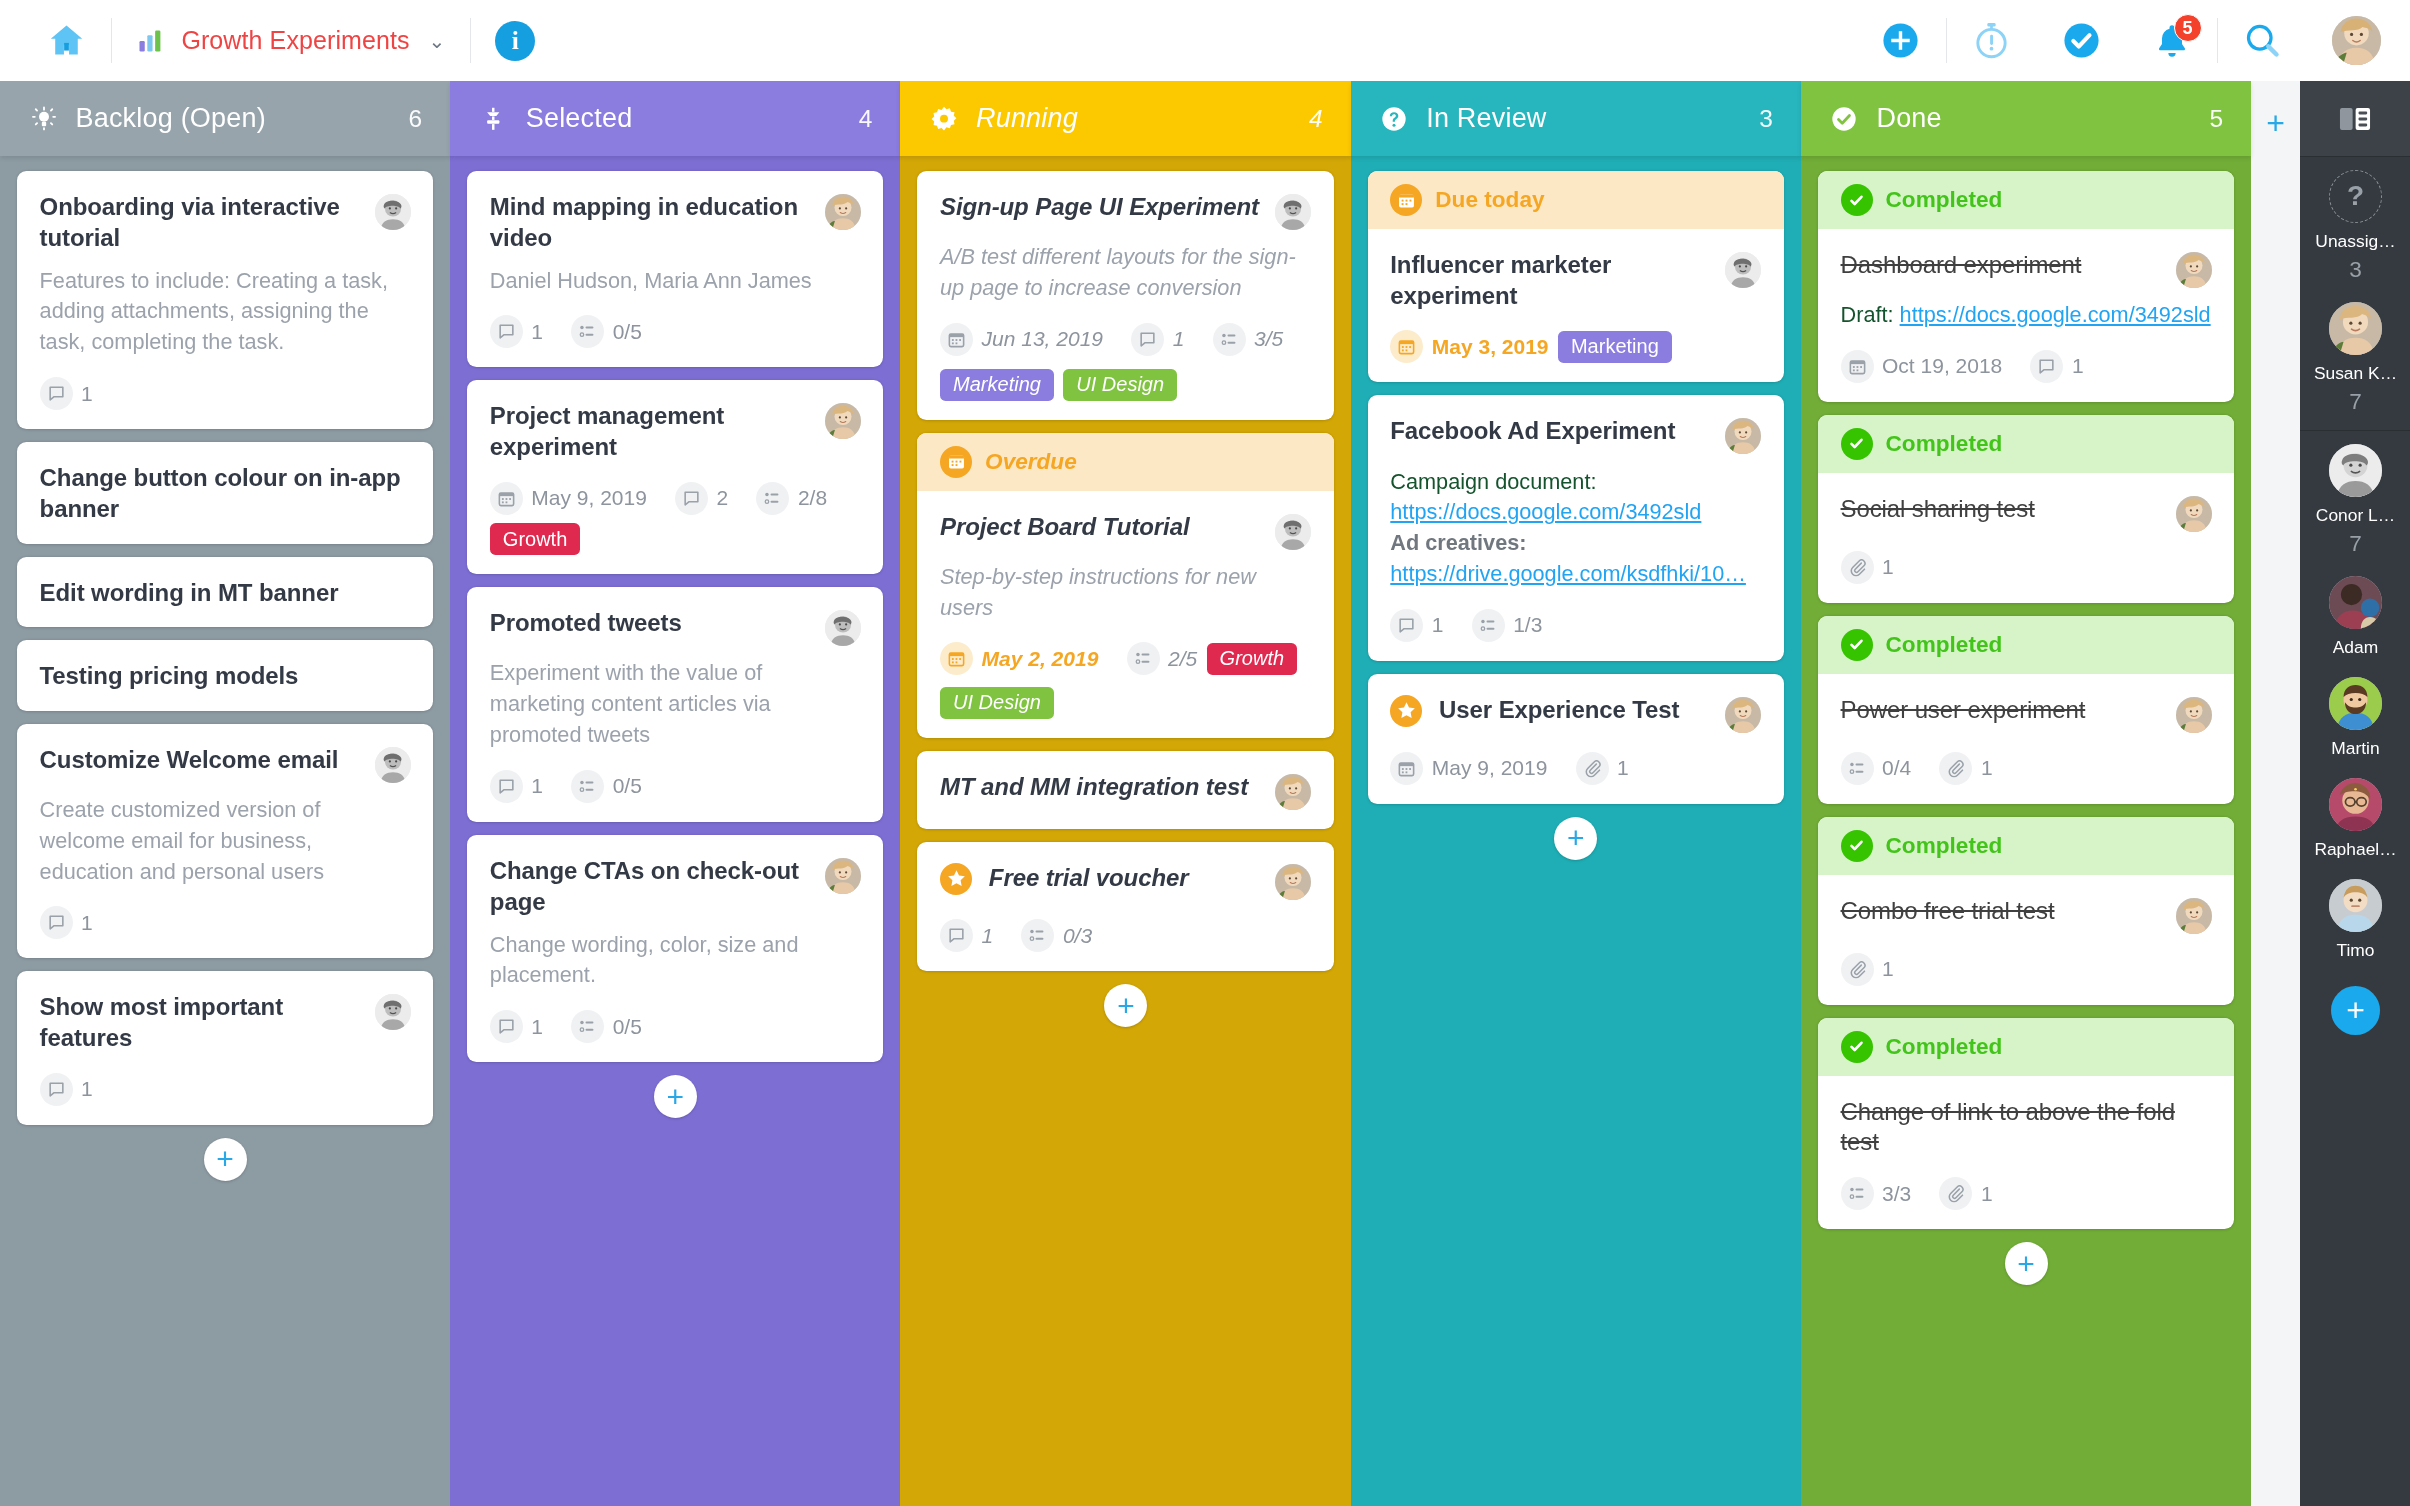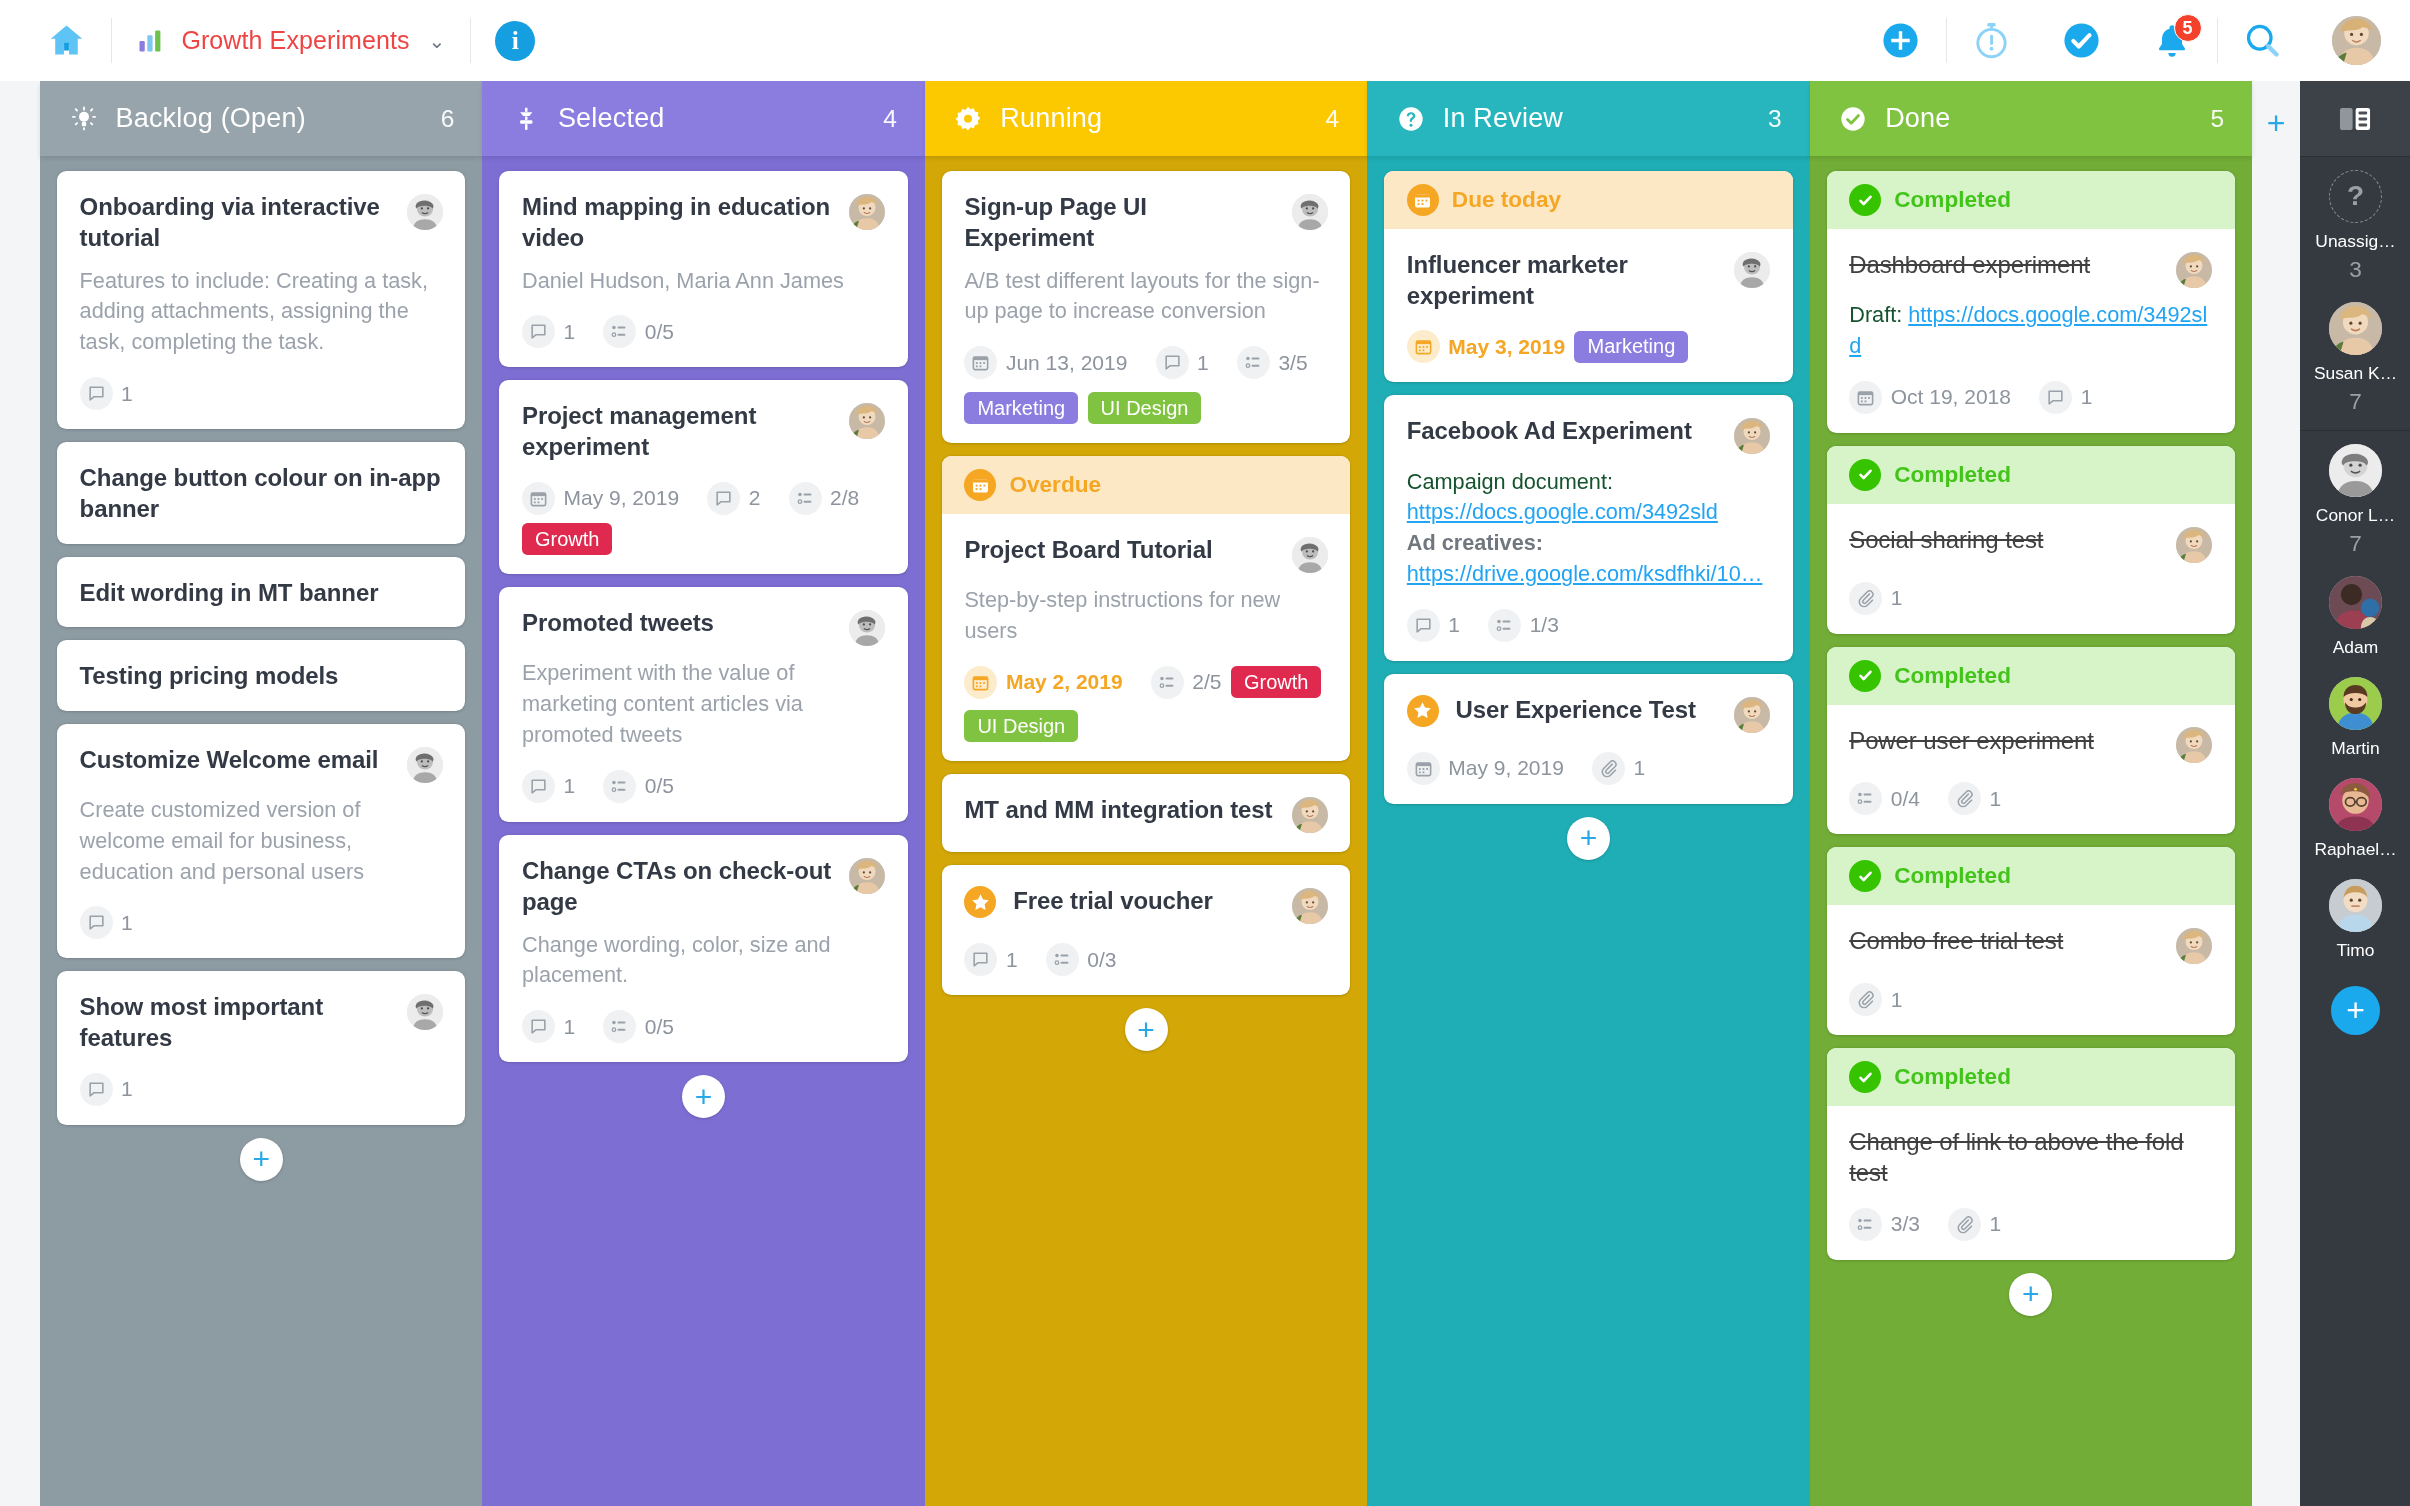--- a/index.html
+++ b/index.html
@@ -62,25 +62,25 @@
     padding: 0 28px 0 24.5px; flex: none;
     box-shadow: 0 2.8px 4.7px rgba(0,0,0,.10);
     position: relative; z-index: 5;
   }
   .col-head .ch-icon { width: 38px; display: flex; align-items: center; justify-content: center; color: #fff; }
   .col-title { color: #fff; font-size: 27px; margin-left: 13px; letter-spacing: 0.2px; }
   .col-count { color: #fff; font-size: 24.5px; margin-left: auto; opacity: .95; }
   .col-body { flex: 1; padding: 15px 17px 0 17px; overflow: hidden; }
 
   
-  .c-backlog { background: #8d9ba3; margin-left: 40px; }
+  .c-backlog { background: #8d9ba3; }
   .c-backlog .col-head { background: #98a4ac; }
   .c-selected { background: #7d6ed4; }
   .c-selected .col-head { background: #8b7ce0; }
-  .c-running { background: #d3a706; }
+  .c-running { background: #d3a706; font-style: italic; }
   .c-running .col-head { background: #fcc900; }
   .c-review { background: #1faeb5; }
   .c-review .col-head { background: #27b6bd; }
   .c-done { background: #72ad37; }
   .c-done .col-head { background: #80c341; }
 
   
   .card {
     background: #fff; border-radius: 9.4px;
     margin-bottom: 13px; overflow: hidden;

